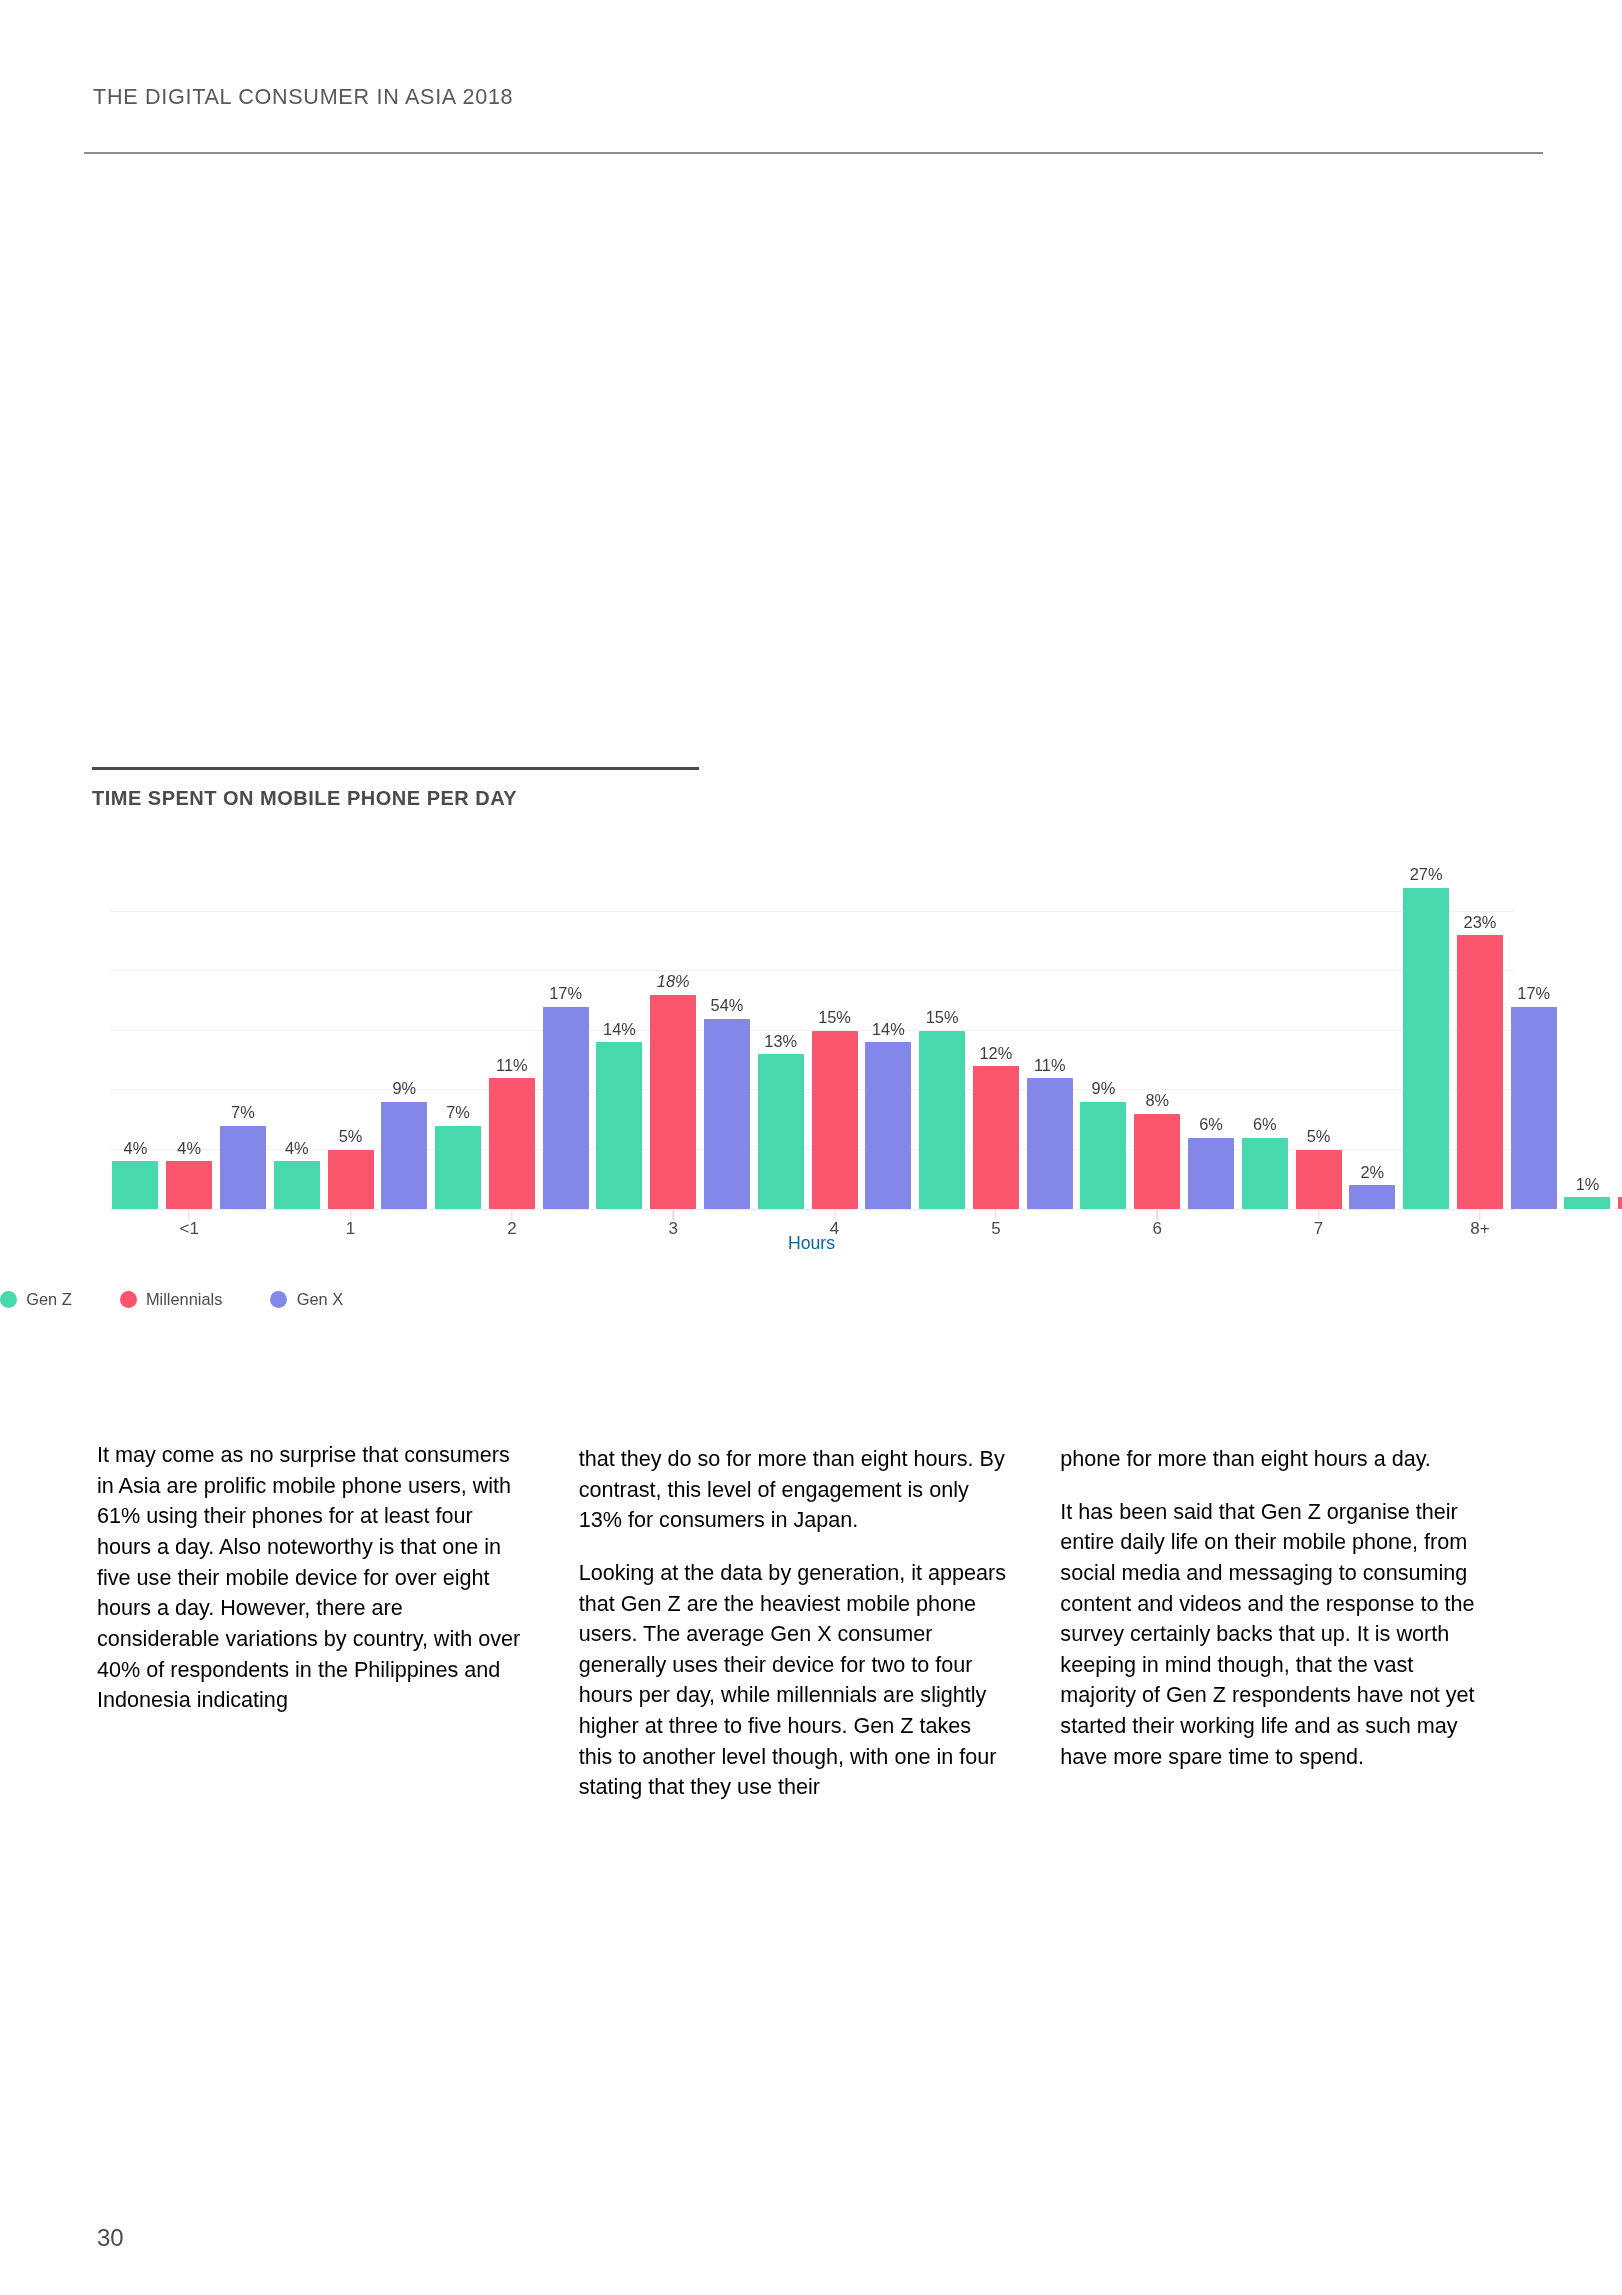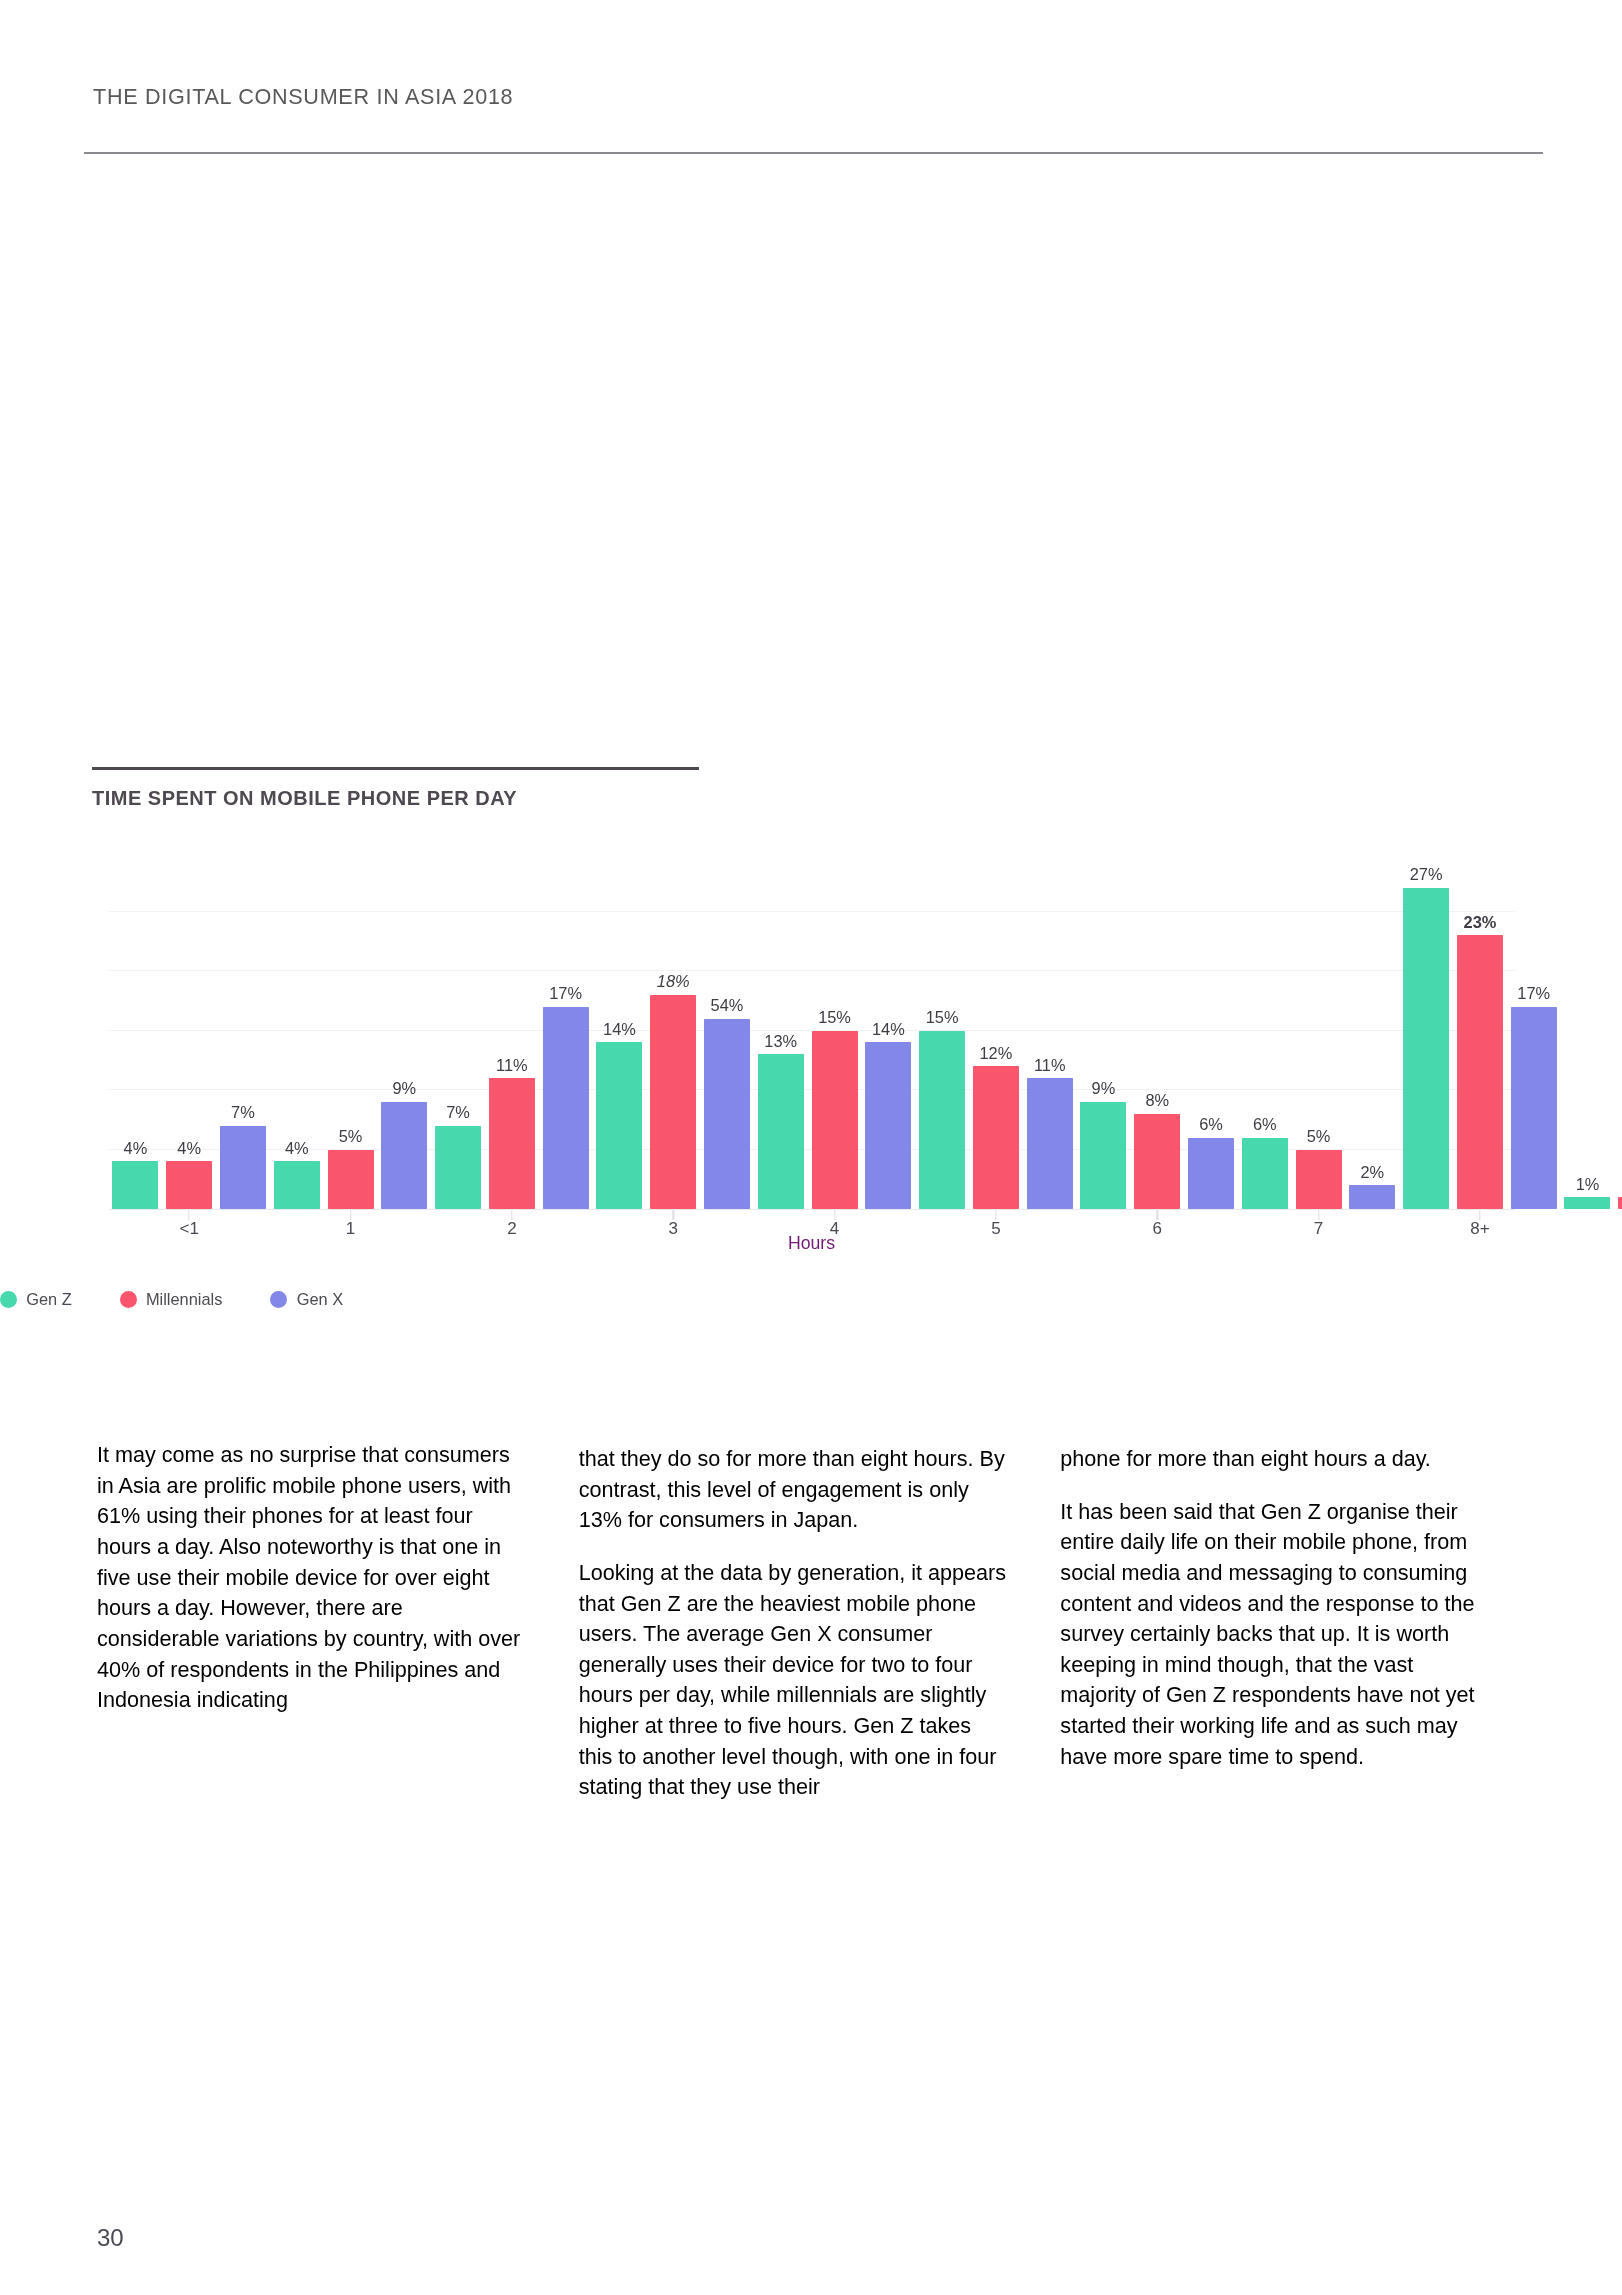--- a/index.html
+++ b/index.html
@@ -153,21 +153,21 @@
     height: 9.2px;
     background: #dcdce2;
   }
 
   .axis-title {
     position: absolute;
     left: 0; right: 0;
     bottom: 15.7px;
     text-align: center;
     font-size: 17.7px;
-    color: #701a75;
+    color: #0369a1;
   }
 
   
   .legend {
     position: absolute;
     left: 0; right: 0;
     top: 537px;
     display: flex;
     gap: 48px;
   }
@@ -375,21 +375,21 @@
             </div>
             <span class="tick-mark"></span>
             <span class="tick">7</span>
           </div>
           <div class="group">
             <div class="bar-wrap">
               <span class="bar-label" style="bottom: calc(93.1034% + 5.2px);">27%</span>
               <div class="bar genz" style="height: 93.1034%; background: rgb(71, 217, 173);"></div>
             </div>
             <div class="bar-wrap">
-              <span class="bar-label" style="bottom: calc(79.3103% + 5.2px); font-weight: bold;">23%</span>
+              <span class="bar-label" style="bottom: calc(79.3103% + 5.2px);">23%</span>
               <div class="bar millennial" style="height: 79.3103%; background: rgb(249, 85, 109);"></div>
             </div>
             <div class="bar-wrap">
               <span class="bar-label" style="bottom: calc(58.6207% + 5.2px);">17%</span>
               <div class="bar genx" style="height: 58.6207%; background: rgb(130, 135, 232);"></div>
             </div>
             <span class="tick-mark"></span>
             <span class="tick">8+</span>
           </div>
           <div class="group">

